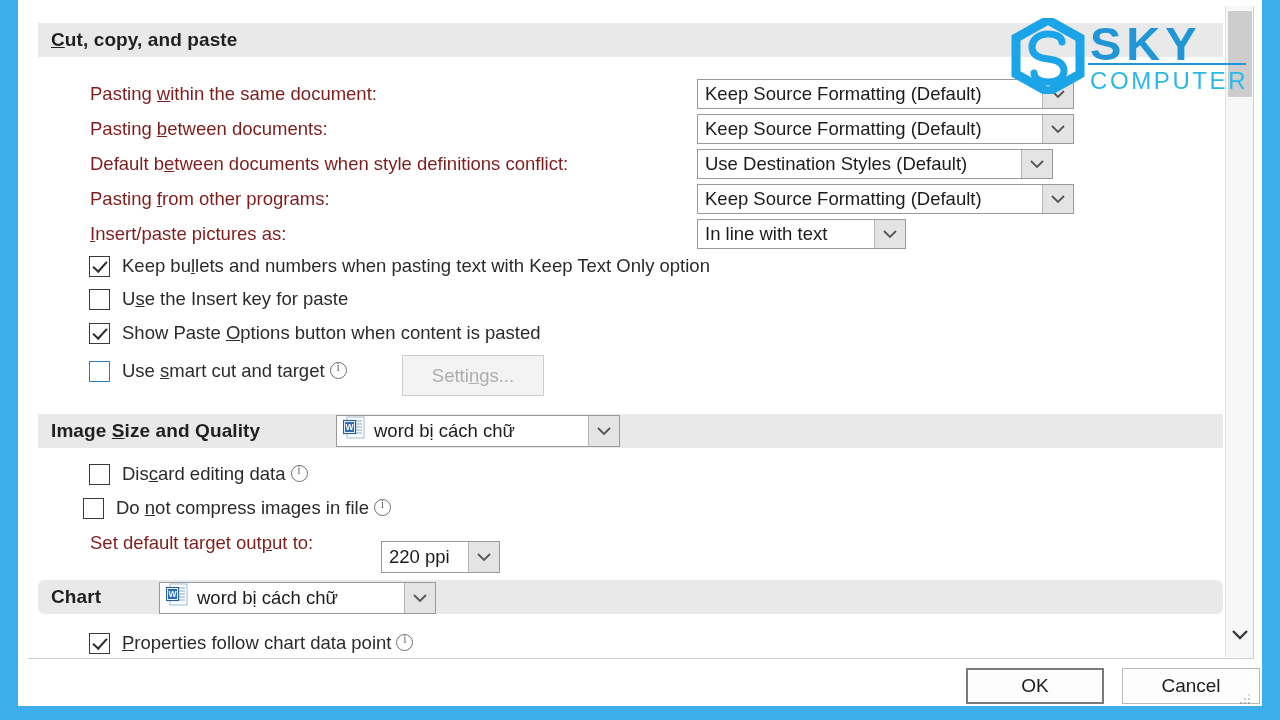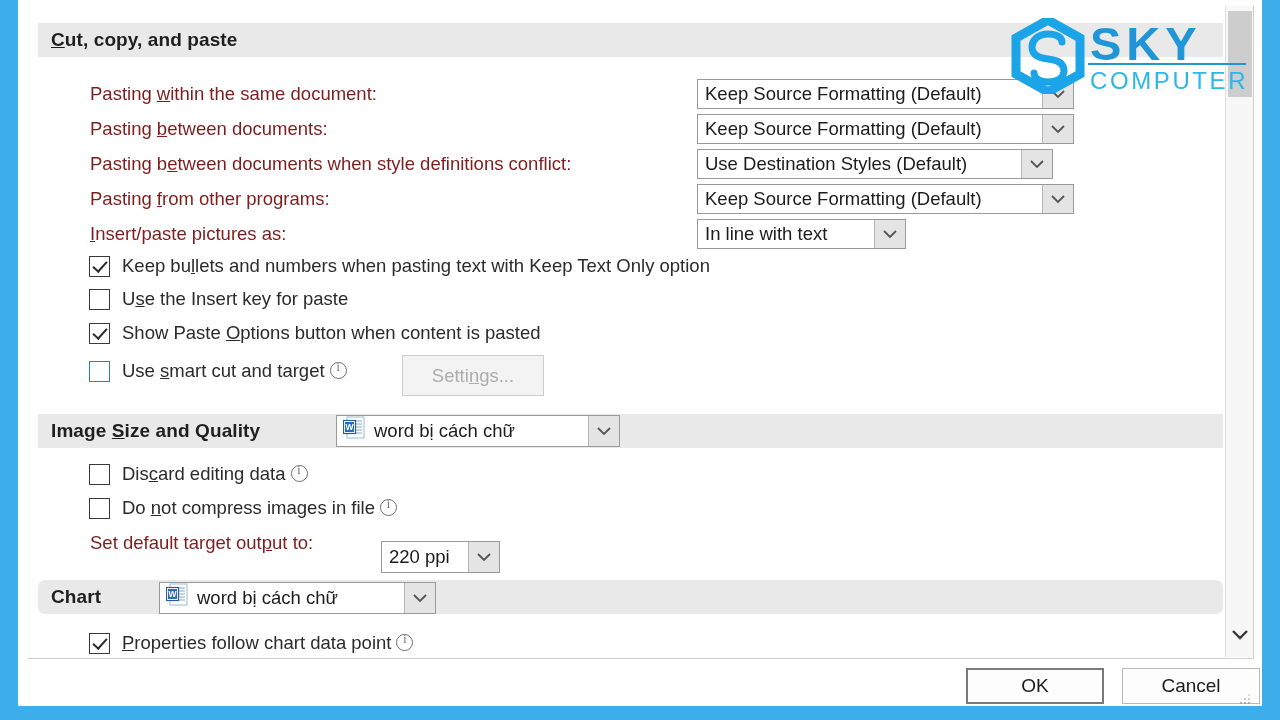--- a/index.html
+++ b/index.html
@@ -266,21 +266,21 @@
         <span class="title"><span class="u">C</span><span>ut, copy, and paste</span></span>
       </div>
 
       <div class="lbl" style="left:62px; top:77px;">
         <span>Pasting </span><span class="u">w</span><span>ithin the same document:</span>
       </div>
       <div class="lbl" style="left:62px; top:112px;">
         <span>Pasting </span><span class="u">b</span><span>etween documents:</span>
       </div>
       <div class="lbl" style="left:62px; top:147px;">
-        <span>Pasting b</span><span class="u">e</span><span>tween documents when style definitions conflict:</span>
+        <span>Default b</span><span class="u">e</span><span>tween documents when style definitions conflict:</span>
       </div>
       <div class="lbl" style="left:62px; top:182px;">
         <span>Pasting </span><span class="u">f</span><span>rom other programs:</span>
       </div>
       <div class="lbl" style="left:62px; top:217px;">
         <span></span><span class="u">I</span><span>nsert/paste pictures as:</span>
       </div>
 
       <div class="combo" style="left:669px; top:73px; width:377px;">
         <span class="txt">Keep Source Formatting (Default)</span>
@@ -370,21 +370,21 @@
               <path d="M2 2 L8 8 L14 2" fill="none" stroke="#555" stroke-width="1.8"></path>
             </svg>
         </span>
       </div>
 
       <div class="cb-row" style="left:61px; top:457px;">
         <span class="cbox"></span>
         <span class="cb-lbl"><span>Dis</span><span class="u">c</span><span>ard editing data</span><span class="info"></span></span>
       </div>
 
-      <div class="cb-row" style="left:61px; top:491px;">
+      <div class="cb-row" style="left:55px; top:491px;">
         <span class="cbox"></span>
         <span class="cb-lbl"><span>Do </span><span class="u">n</span><span>ot compress images in file</span><span class="info"></span></span>
       </div>
 
       <div class="lbl" style="left:62px; top:526px;">
         <span>Set default target out</span><span class="u">p</span><span>ut to:</span>
       </div>
       <div class="combo" style="left:353px; top:523px; width:119px; height:32px;margin-top:12px;">
         <span class="txt">220 ppi</span>
         <span class="arrow">

